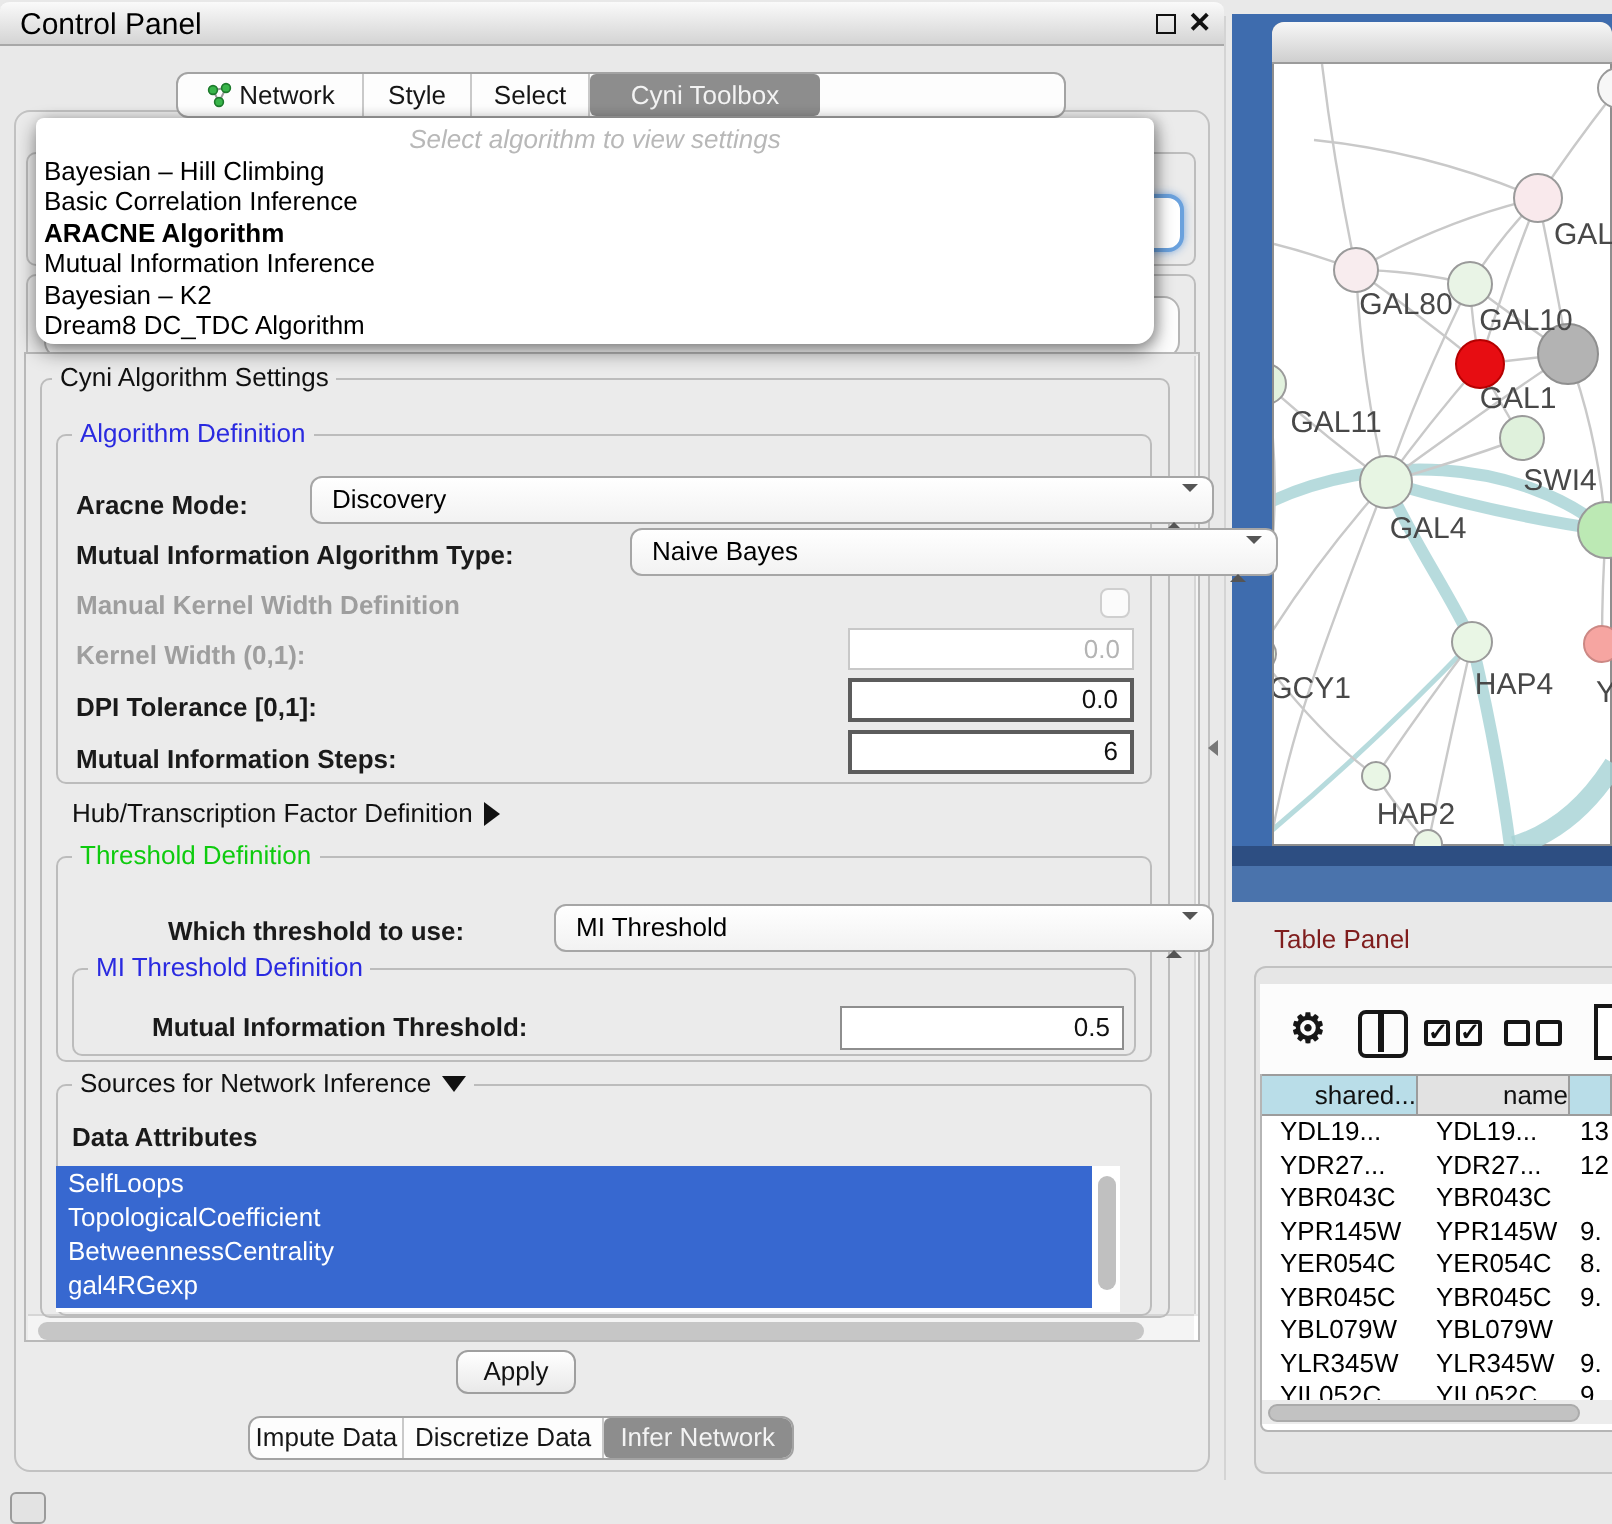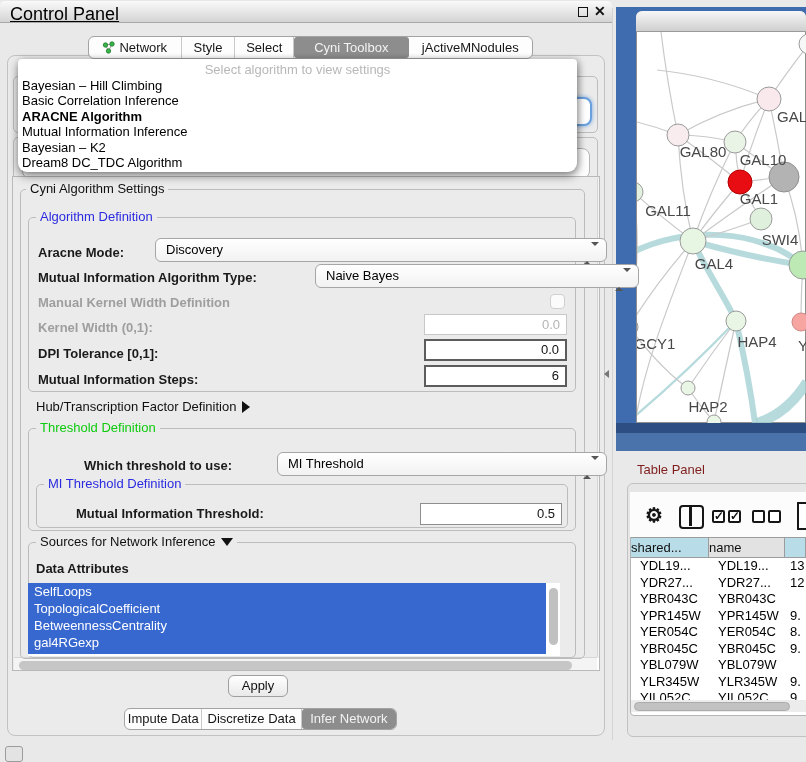--- a/index.html
+++ b/index.html
@@ -4,21 +4,21 @@
 <style>
   * { margin:0; padding:0; box-sizing:border-box; }
   html,body { width:806px; height:762px; overflow:hidden; background:#e9e9e9;
     font-family:"Liberation Sans", sans-serif; font-size:13px; color:#111; }
   #root { position:relative; width:806px; height:762px; }
 
   
   .cp-titlebar { position:absolute; left:0; top:8; width:612px; height:23px;
     background:linear-gradient(#fafafa,#d4d4d4); border-top:1px solid #e8e8e8;
     border-bottom:1px solid #a8a8a8; border-radius:5px 5px 0 0; }
-  .cp-title { position:absolute; left:10px; top:3px; font-size:18px; color:#000;text-decoration:underline; }
+  .cp-title { position:absolute; left:10px; top:3px; font-size:15px; color:#000; }
   .cp-float { position:absolute; left:578px; top:6px; width:10px; height:10px;
     border:1.5px solid #111; background:transparent; }
   .cp-close { position:absolute; left:594px; top:2px; font-size:14px; font-weight:bold; color:#111; }
   .cp-right-edge { position:absolute; left:612px; top:8px; width:1px; height:732px; background:#d4d4d4; }
 
   .cp-mainbox { position:absolute; left:7px; top:55px; width:598px; height:681px;
     background:#ebebeb; border:1px solid #c2c2c2; border-radius:8px; }
 
   
   .tabbar { position:absolute; left:88px; top:36px; width:445px; height:23px;
@@ -38,21 +38,21 @@
     box-shadow:0 0 4px rgba(110,160,220,.9); z-index:2; }
   .rem-gbox2 { position:absolute; left:13px; top:137px; width:585px; height:56px;
     border:1px solid #bdbdbd; border-radius:5px; z-index:1; }
   .rem-combo2 { position:absolute; left:22px; top:148px; width:568px; height:31px;
     border:1px solid #b5b5b5; border-radius:8px; background:#fdfdfd; z-index:2; }
 
   
   .popup { position:absolute; left:18px; top:59px; width:559px; height:113px;
     background:#fff; border-radius:4px 4px 9px 9px;
     box-shadow:0 4px 10px rgba(0,0,0,.45), 2px 0 6px rgba(0,0,0,.18); z-index:30; }
-  .popup-placeholder { display:block; text-align:center; color:#b8b8b8; padding-top:3px; height:19px; }
+  .popup-placeholder { display:block; text-align:center; color:#b8b8b8; padding-top:3px; height:19px;font-style:italic; }
   .popup ul { list-style:none; }
   .popup li { height:15.4px; line-height:15.4px; padding-left:4px; color:#000; }
   .popup li.bold { font-weight:bold; }
 
   
   .scrollpane { position:absolute; left:12px; top:176px; width:588px; height:495px;
     border:1px solid #b9b9b9; background:#ebebeb; z-index:10; overflow:hidden; }
 
   .gbox { position:absolute; border:1px solid #bcbcbc; border-radius:5px; }
   .gtitle { position:absolute; background:#ebebeb; padding:0 4px; font-size:13px;
@@ -158,21 +158,21 @@
     margin-right:3px; position:relative; background:#fff; }
   .cbx.checked::after { content:"✓"; position:absolute; left:0px; top:-3px; font-size:12px; font-weight:bold; }
   .icon-checks { position:absolute; left:712px; top:510px; }
   .icon-unchecks { position:absolute; left:752px; top:510px; }
   .icon-page-cut { position:absolute; left:797px; top:502px; width:16px; height:28px;
     border:2.5px solid #161616; background:#fff; }
 
   .tp-header { position:absolute; left:631px; top:537px; width:175px; height:21px;
     display:grid; grid-template-columns:78px 76px 1fr; }
   .th { border-right:1px solid #9c9c9c; border-top:1px solid #9c9c9c; border-bottom:1px solid #9c9c9c;
-    text-align:left; line-height:19px; color:#111; }
+    text-align:right; line-height:19px; color:#111; }
   .th.blue { background:#b9dde8; }
   .th.gray { background:#e2e2e2; }
 
   .tp-rows { position:absolute; left:631px; top:558px; width:175px; height:142px; overflow:hidden; background:#fff; }
   .trow { display:grid; grid-template-columns:78px 76px 1fr; height:16.5px; line-height:16.5px; }
   .tcell { padding-left:9px; white-space:nowrap; overflow:hidden; color:#000; }
   .tcell.c2 { padding-left:5px; }
 
   .tp-hscroll { position:absolute; left:631px; top:700px; width:175px; height:12px; background:#ececec; }
   .tp-hscroll-thumb { position:absolute; left:3px; top:1.5px; width:156px; height:9px;
@@ -210,23 +210,20 @@
       <span>Network</span>
     </div>
     <div class="tab t1">
       <span>Style</span>
     </div>
     <div class="tab t2">
       <span>Select</span>
     </div>
     <div class="tab t3 selected">
       <span>Cyni Toolbox</span>
-    </div>
-    <div class="tab t4">
-      <span>jActiveMNodules</span>
     </div>
   </div>
 
   <div class="popup">
     <span class="popup-placeholder">Select algorithm to view settings</span>
     <ul>
       <li>Bayesian – Hill Climbing</li>
       <li>Basic Correlation Inference</li>
       <li class="bold">ARACNE Algorithm</li>
       <li>Mutual Information Inference</li>

